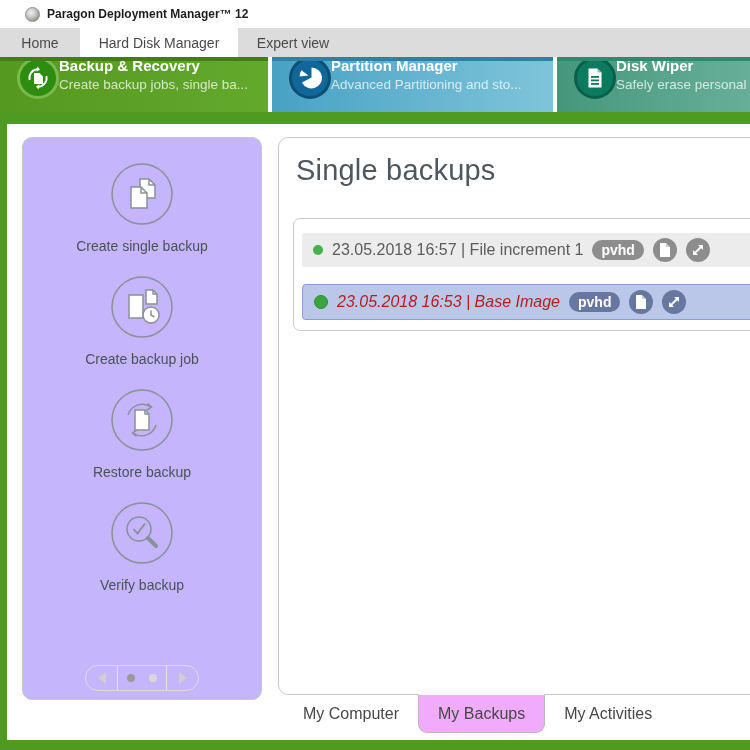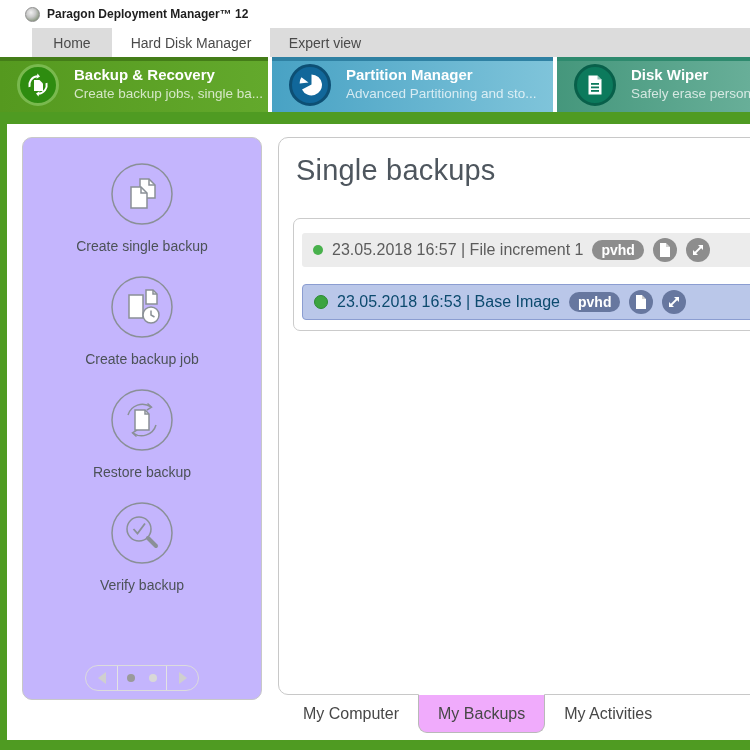--- a/index.html
+++ b/index.html
@@ -8,29 +8,29 @@
 
   
   .titlebar{position:absolute;top:0;left:17px;right:0;height:28px;background:#fff;
             display:flex;align-items:center;padding-left:8px;gap:7px;box-sizing:border-box;}
   .app-icon{width:15px;height:15px;border-radius:50%;box-sizing:border-box;
             background:radial-gradient(circle at 38% 35%,#f0f0f0 0%,#c9c9c9 40%,#8d9a84 75%,#6b8a52 100%);
             border:1px solid #8f8f8f;}
   .titlebar-text{font-size:12px;font-weight:700;color:#1e1e1e;}
 
   
-  .tabstrip{position:absolute;top:28px;left:0;right:0;height:29px;background:#dcdcdc;display:flex;margin-left:32px;}
+  .tabstrip{position:absolute;top:28px;left:0;right:0;height:29px;background:#dcdcdc;display:flex;}
   .tab{display:flex;align-items:center;justify-content:center;font-size:14px;color:#4a4a4a;cursor:default;}
   .tab-home{width:80px;}
   .tab-hdm{width:158px;background:#fff;}
   .tab-expert{width:110px;}
 
   
   .banner{position:absolute;top:57px;left:0;width:920px;height:55px;display:flex;gap:4px;}
-  .card{position:relative;display:flex;align-items:center;padding-left:17px;gap:15px;box-sizing:border-box;flex:none;}
+  .card{position:relative;display:flex;padding-left:17px;gap:0;box-sizing:border-box;flex:none;}
   .card::before{content:"";position:absolute;top:0;left:0;right:0;height:4px;background:var(--strip);}
   .card1{width:268px;background:linear-gradient(90deg,#55991f,#63a92c);--strip:#447d18;}
   .card2{width:281px;background:linear-gradient(90deg,#48a2c4,#7fc4da);--strip:#2f81a3;}
   .card3{width:360px;background:linear-gradient(90deg,#45977c,#86c3b1);--strip:#2e8a6e;}
   .card-icon{width:42px;height:42px;border-radius:50%;flex:none;display:flex;align-items:center;
              justify-content:center;box-sizing:border-box;}
   .card1 .card-icon{background:#2e8c10;border:3px solid #79b94e;}
   .card2 .card-icon{background:#11679a;border:3px solid #0d4f74;}
   .card3 .card-icon{background:#0c7a5c;border:3px solid #08604a;}
   .card-title{font-size:15px;font-weight:700;color:#fff;line-height:1.25;}
@@ -69,21 +69,21 @@
   .list{position:absolute;left:293px;top:218px;width:530px;height:113px;box-sizing:border-box;
         border:1px solid #cbcbcb;border-radius:7px;padding:14px 0 0 8px;background:#fff;}
   .row{display:flex;align-items:center;gap:9px;padding-left:11px;box-sizing:border-box;
        width:505px;border-radius:3px;cursor:pointer;}
   .row-1{height:34px;background:#ececec;margin-bottom:17px;}
   .row-2{height:36px;background:#bac7e9;border:1px solid #8b9dd1;border-radius:4px;}
   .dot-sm{width:10px;height:10px;border-radius:50%;background:#48b14c;flex:none;}
   .dot-lg{width:14px;height:14px;border-radius:50%;background:#3ba440;border:1px solid #2c8a33;
           box-sizing:border-box;flex:none;}
   .row-label{font-size:16px;color:#5c5c5c;white-space:nowrap;}
-  .row-2 .row-label{color:#0c4a6e;}
+  .row-2 .row-label{color:#b91c1c;font-style:italic;}
   .badge{font-size:14px;font-weight:700;color:#fff;padding:3px 9px;border-radius:12px;line-height:1;}
   .row-1 .badge{background:#8d8d8d;}
   .row-2 .badge{background:#67779f;}
   .row-icon{width:24px;height:24px;border-radius:50%;display:flex;align-items:center;
             justify-content:center;cursor:pointer;flex:none;}
   .row-1 .row-icon{background:#8d8d8d;}
   .row-2 .row-icon{background:#67779f;}
 
   
   .btabs{position:absolute;left:284px;top:694px;display:flex;z-index:5;}

